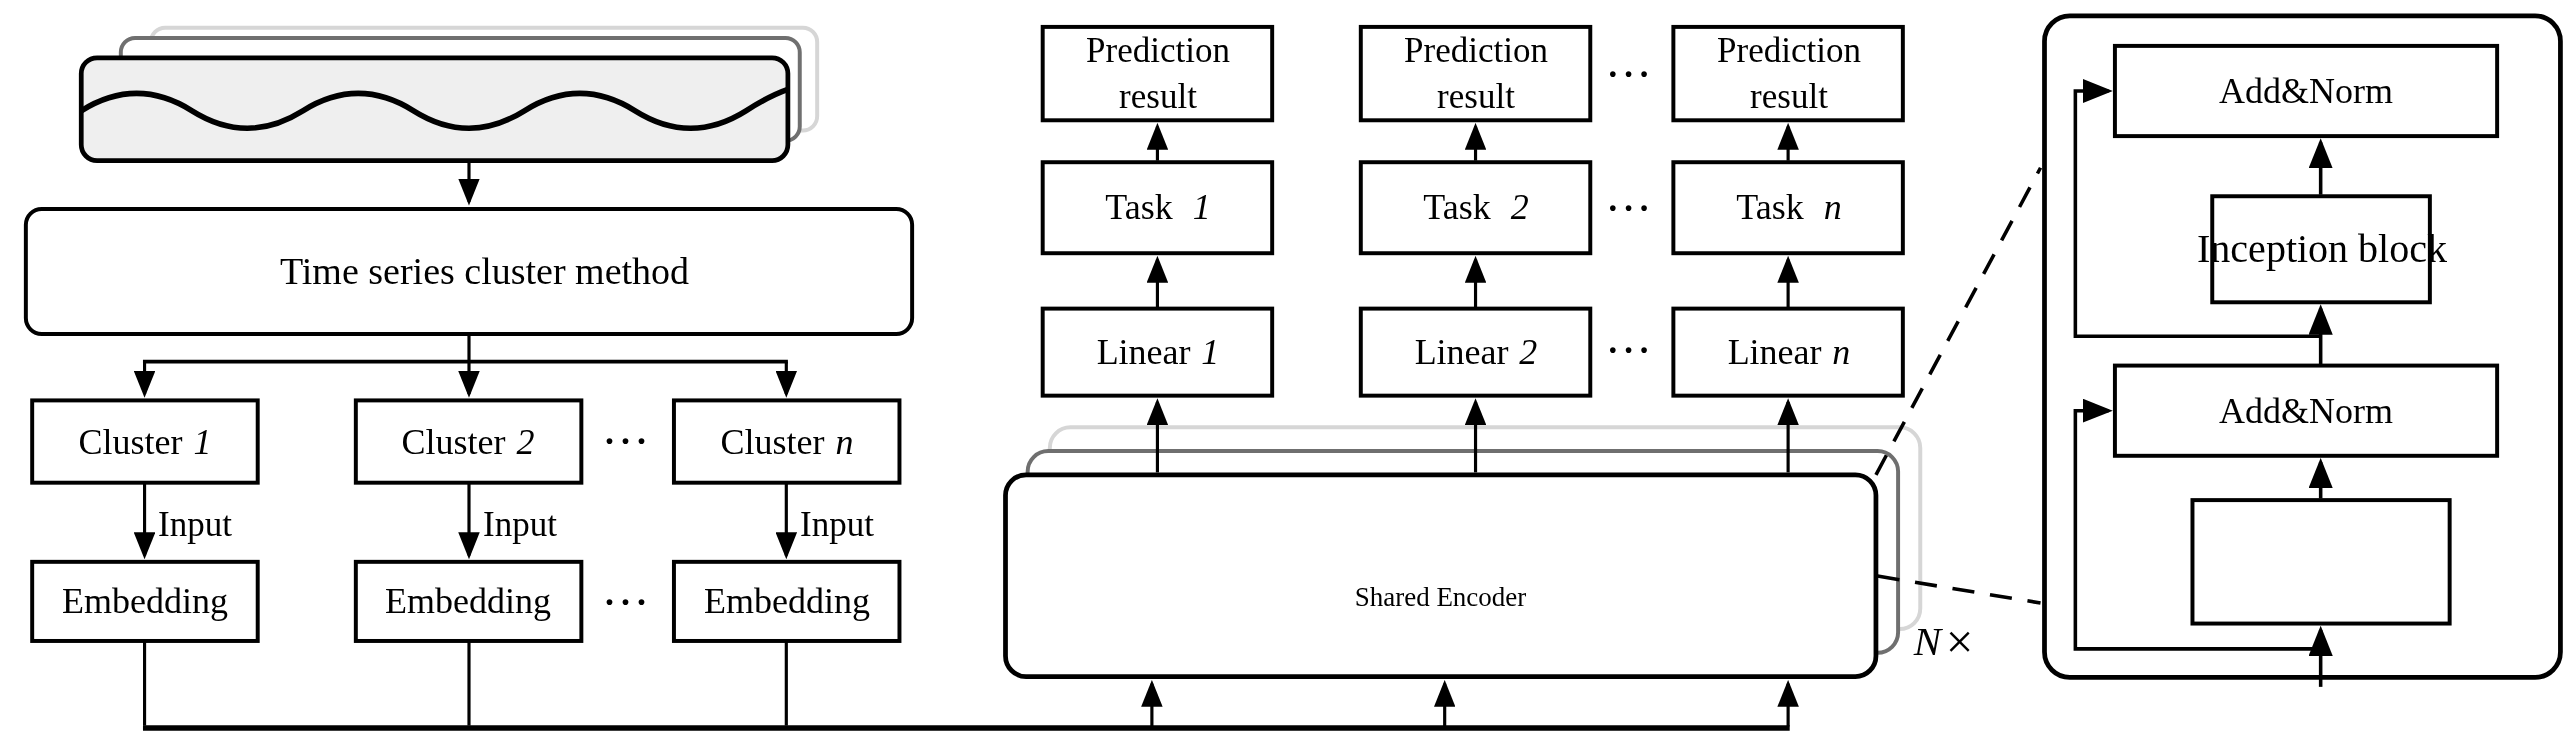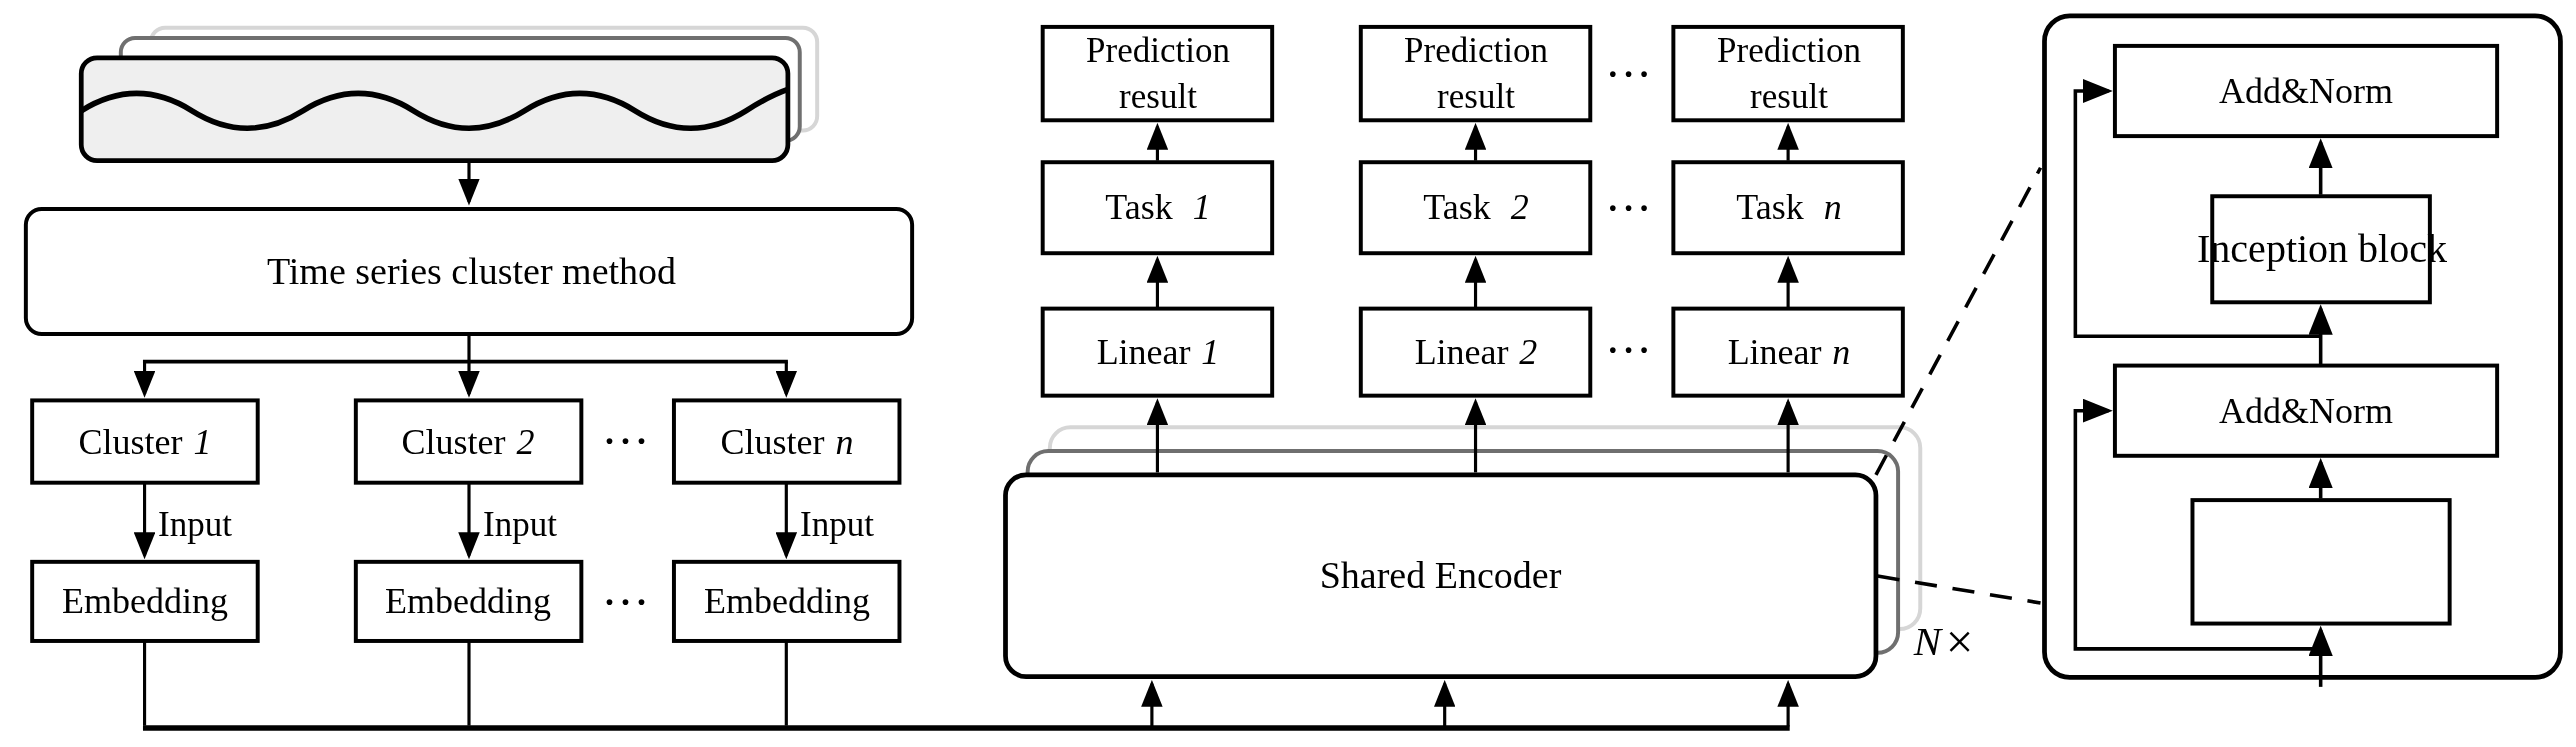--- a/index.html
+++ b/index.html
@@ -101,21 +101,21 @@
   <rect x="2770" y="632" width="325" height="156" fill="#fff" stroke="#000" stroke-width="5"></rect>
 
   <path d="M2932,246 L2932,180" stroke="#000" stroke-width="4.5" fill="none" marker-end="url(#ah)"></path>
   <path d="M2932,460 L2932,390" stroke="#000" stroke-width="4.5" fill="none" marker-end="url(#ah)"></path>
   <path d="M2932,630 L2932,584" stroke="#000" stroke-width="4.5" fill="none" marker-end="url(#ah)"></path>
   <path d="M2932,868 L2932,796" stroke="#000" stroke-width="4.5" fill="none" marker-end="url(#ah)"></path>
   <path d="M2932,425 L2622,425 L2622,115 L2664,115" stroke="#000" stroke-width="4.5" fill="none" marker-end="url(#ah)"></path>
   <path d="M2932,820 L2622,820 L2622,519 L2664,519" stroke="#000" stroke-width="4.5" fill="none" marker-end="url(#ah)"></path>
 </svg>
 
-<div class="lbl" style="left:28px;top:209px;width:887px;height:125px;font-size:38px;">Time series cluster method</div>
+<div class="lbl" style="left:41px;top:209px;width:887px;height:125px;font-size:38px;">Time series cluster method</div>
 
 <div class="lbl" style="left:32px;top:401px;width:226px;height:82px;font-size:36px;">
   <span>Cluster</span>
       <span class="idx">1</span>
 </div>
 <div class="lbl" style="left:355px;top:401px;width:226px;height:82px;font-size:36px;">
   <span>Cluster</span>
       <span class="idx">2</span>
 </div>
 <div class="lbl" style="left:674px;top:401px;width:226px;height:82px;font-size:36px;">
@@ -176,21 +176,21 @@
 </div>
 <div class="lbl" style="left:1674px;top:309px;width:230px;height:87px;font-size:36px;">
   <span>Linear</span>
       <span class="idx">n</span>
 </div>
 
 <div class="lbl dots" style="left:1595px;top:51px;width:71px;height:47px;font-size:35px;">···</div>
 <div class="lbl dots" style="left:1595px;top:185px;width:71px;height:47px;font-size:35px;">···</div>
 <div class="lbl dots" style="left:1595px;top:327px;width:71px;height:47px;font-size:35px;">···</div>
 
-<div class="lbl" style="left:1005px;top:475px;width:871px;height:202px;font-size:38px;">Shared Encoder</div>
+<div class="lbl" style="left:1005px;top:497px;width:871px;height:202px;font-size:27px;">Shared Encoder</div>
 
 <div class="lbl" style="left:1888px;top:616px;width:111px;height:52px;">
   <span class="nx-n">N</span>
   <span class="nx-x">×</span>
 </div>
 
 <div class="lbl" style="left:2115px;top:46px;width:382px;height:90px;font-size:36px;">Add&amp;Norm</div>
 <div class="lbl" style="left:2213px;top:196px;width:218px;height:106px;font-size:40px;">Inception block</div>
 <div class="lbl" style="left:2115px;top:366px;width:382px;height:90px;font-size:36px;">Add&amp;Norm</div>
 <div class="lbl two-line" style="left:2193px;top:500px;width:257px;height:123px;font-size:35px;line-height:1.45;">

